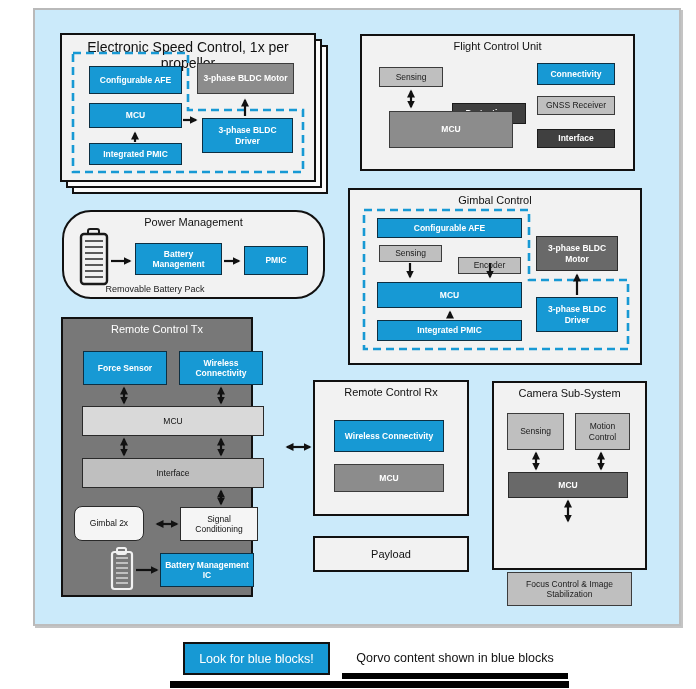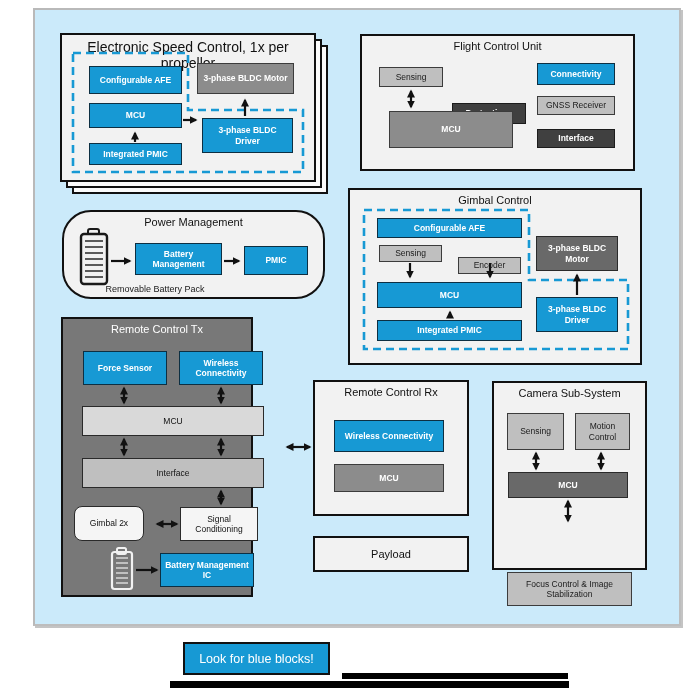--- a/index.html
+++ b/index.html
@@ -121,20 +121,21 @@
     <div class="g-title">Camera Sub-System</div>
   </div>
   <div class="blk c-lgray" style="left:507px;top:413px;width:57px;height:37px;">Sensing</div>
   <div class="blk c-lgray" style="left:575px;top:413px;width:55px;height:37px;">Motion Control</div>
   <div class="blk c-ddgray" style="left:508px;top:472px;width:120px;height:26px;">MCU</div>
   <div class="blk c-lgray" style="left:507px;top:524px;width:125px;height:34px;margin-top:48px;">Focus Control &amp; Image Stabilization</div>
 
   <div class="legend-btn">
     <span>Look for blue blocks!</span>
   </div>
+  <div class="legend-note">Qorvo content shown in blue blocks</div>
   <div class="bar" style="left:342px;top:673px;width:226px;height:6px;"></div>
   <div class="bar" style="left:170px;top:681px;width:399px;height:7px;"></div>
 
   <svg class="overlay" viewBox="0 0 696 689">
     <defs>
       <marker id="ah" markerWidth="9" markerHeight="9" refX="6.5" refY="4" orient="auto" markerUnits="userSpaceOnUse">
         <path d="M0,0 L8,4 L0,8 z" fill="#111"></path>
       </marker>
       <marker id="ahs" markerWidth="9" markerHeight="9" refX="6.5" refY="4" orient="auto-start-reverse" markerUnits="userSpaceOnUse">
         <path d="M0,0 L8,4 L0,8 z" fill="#111"></path>

